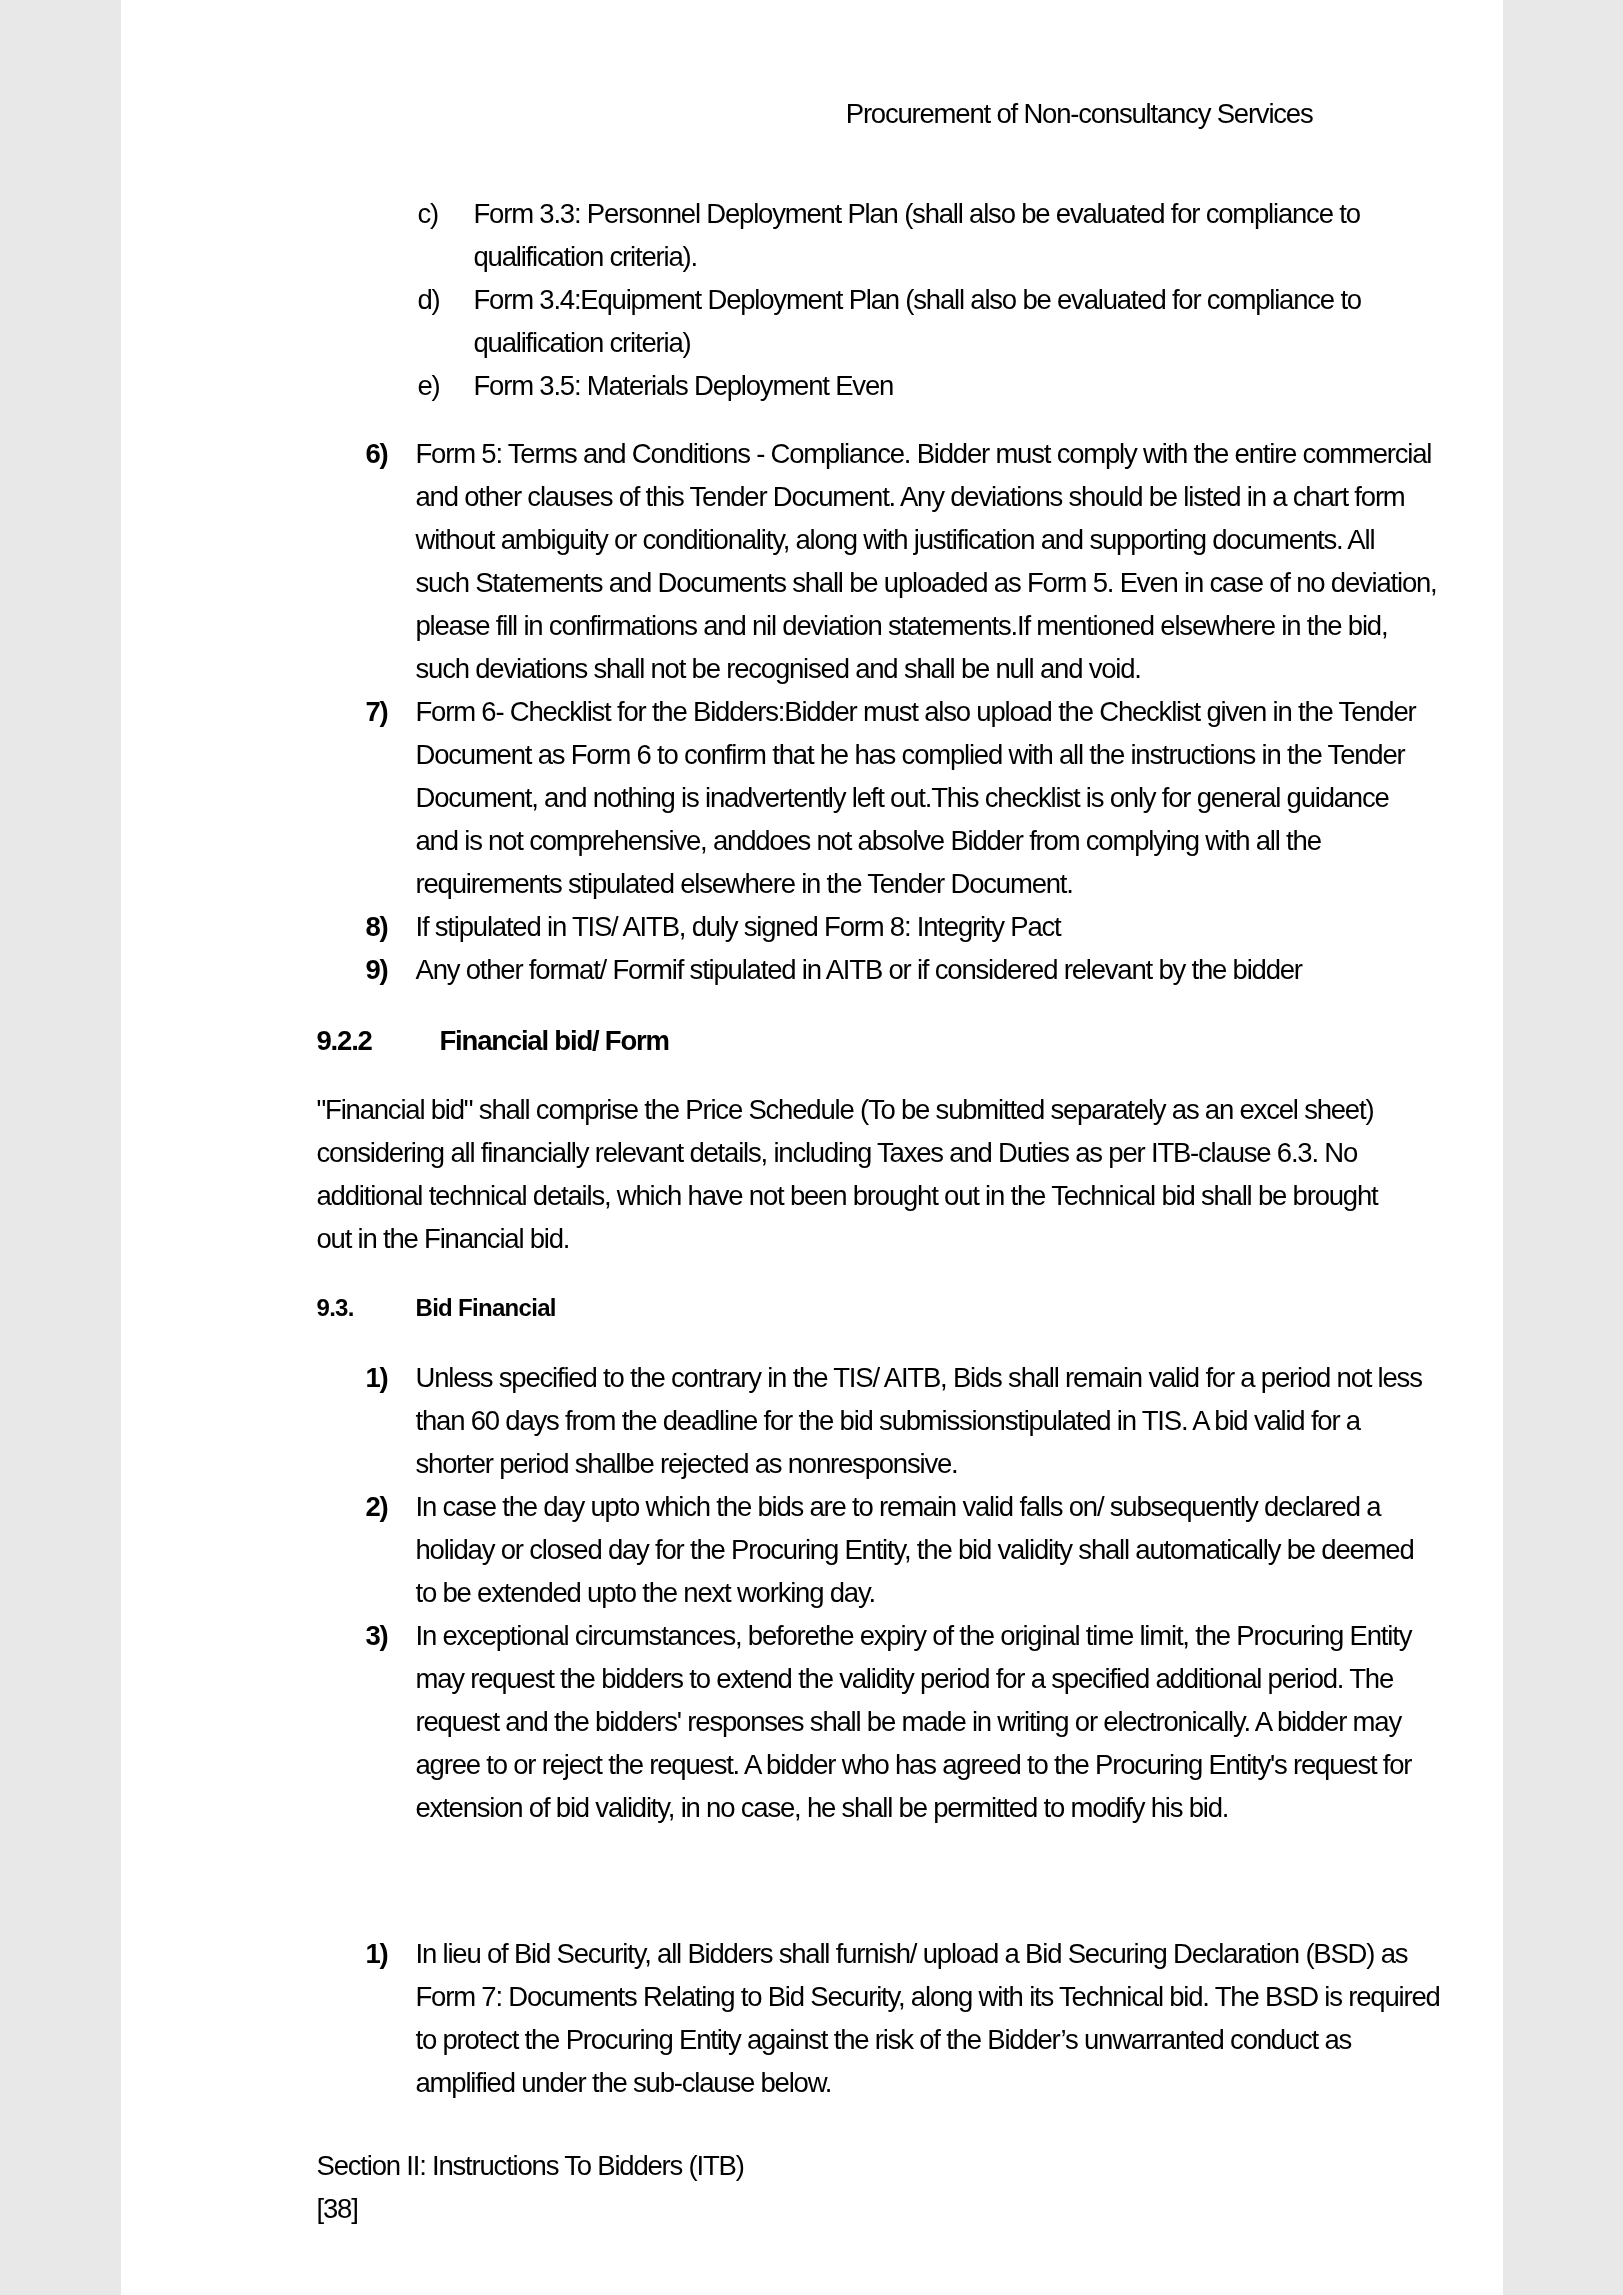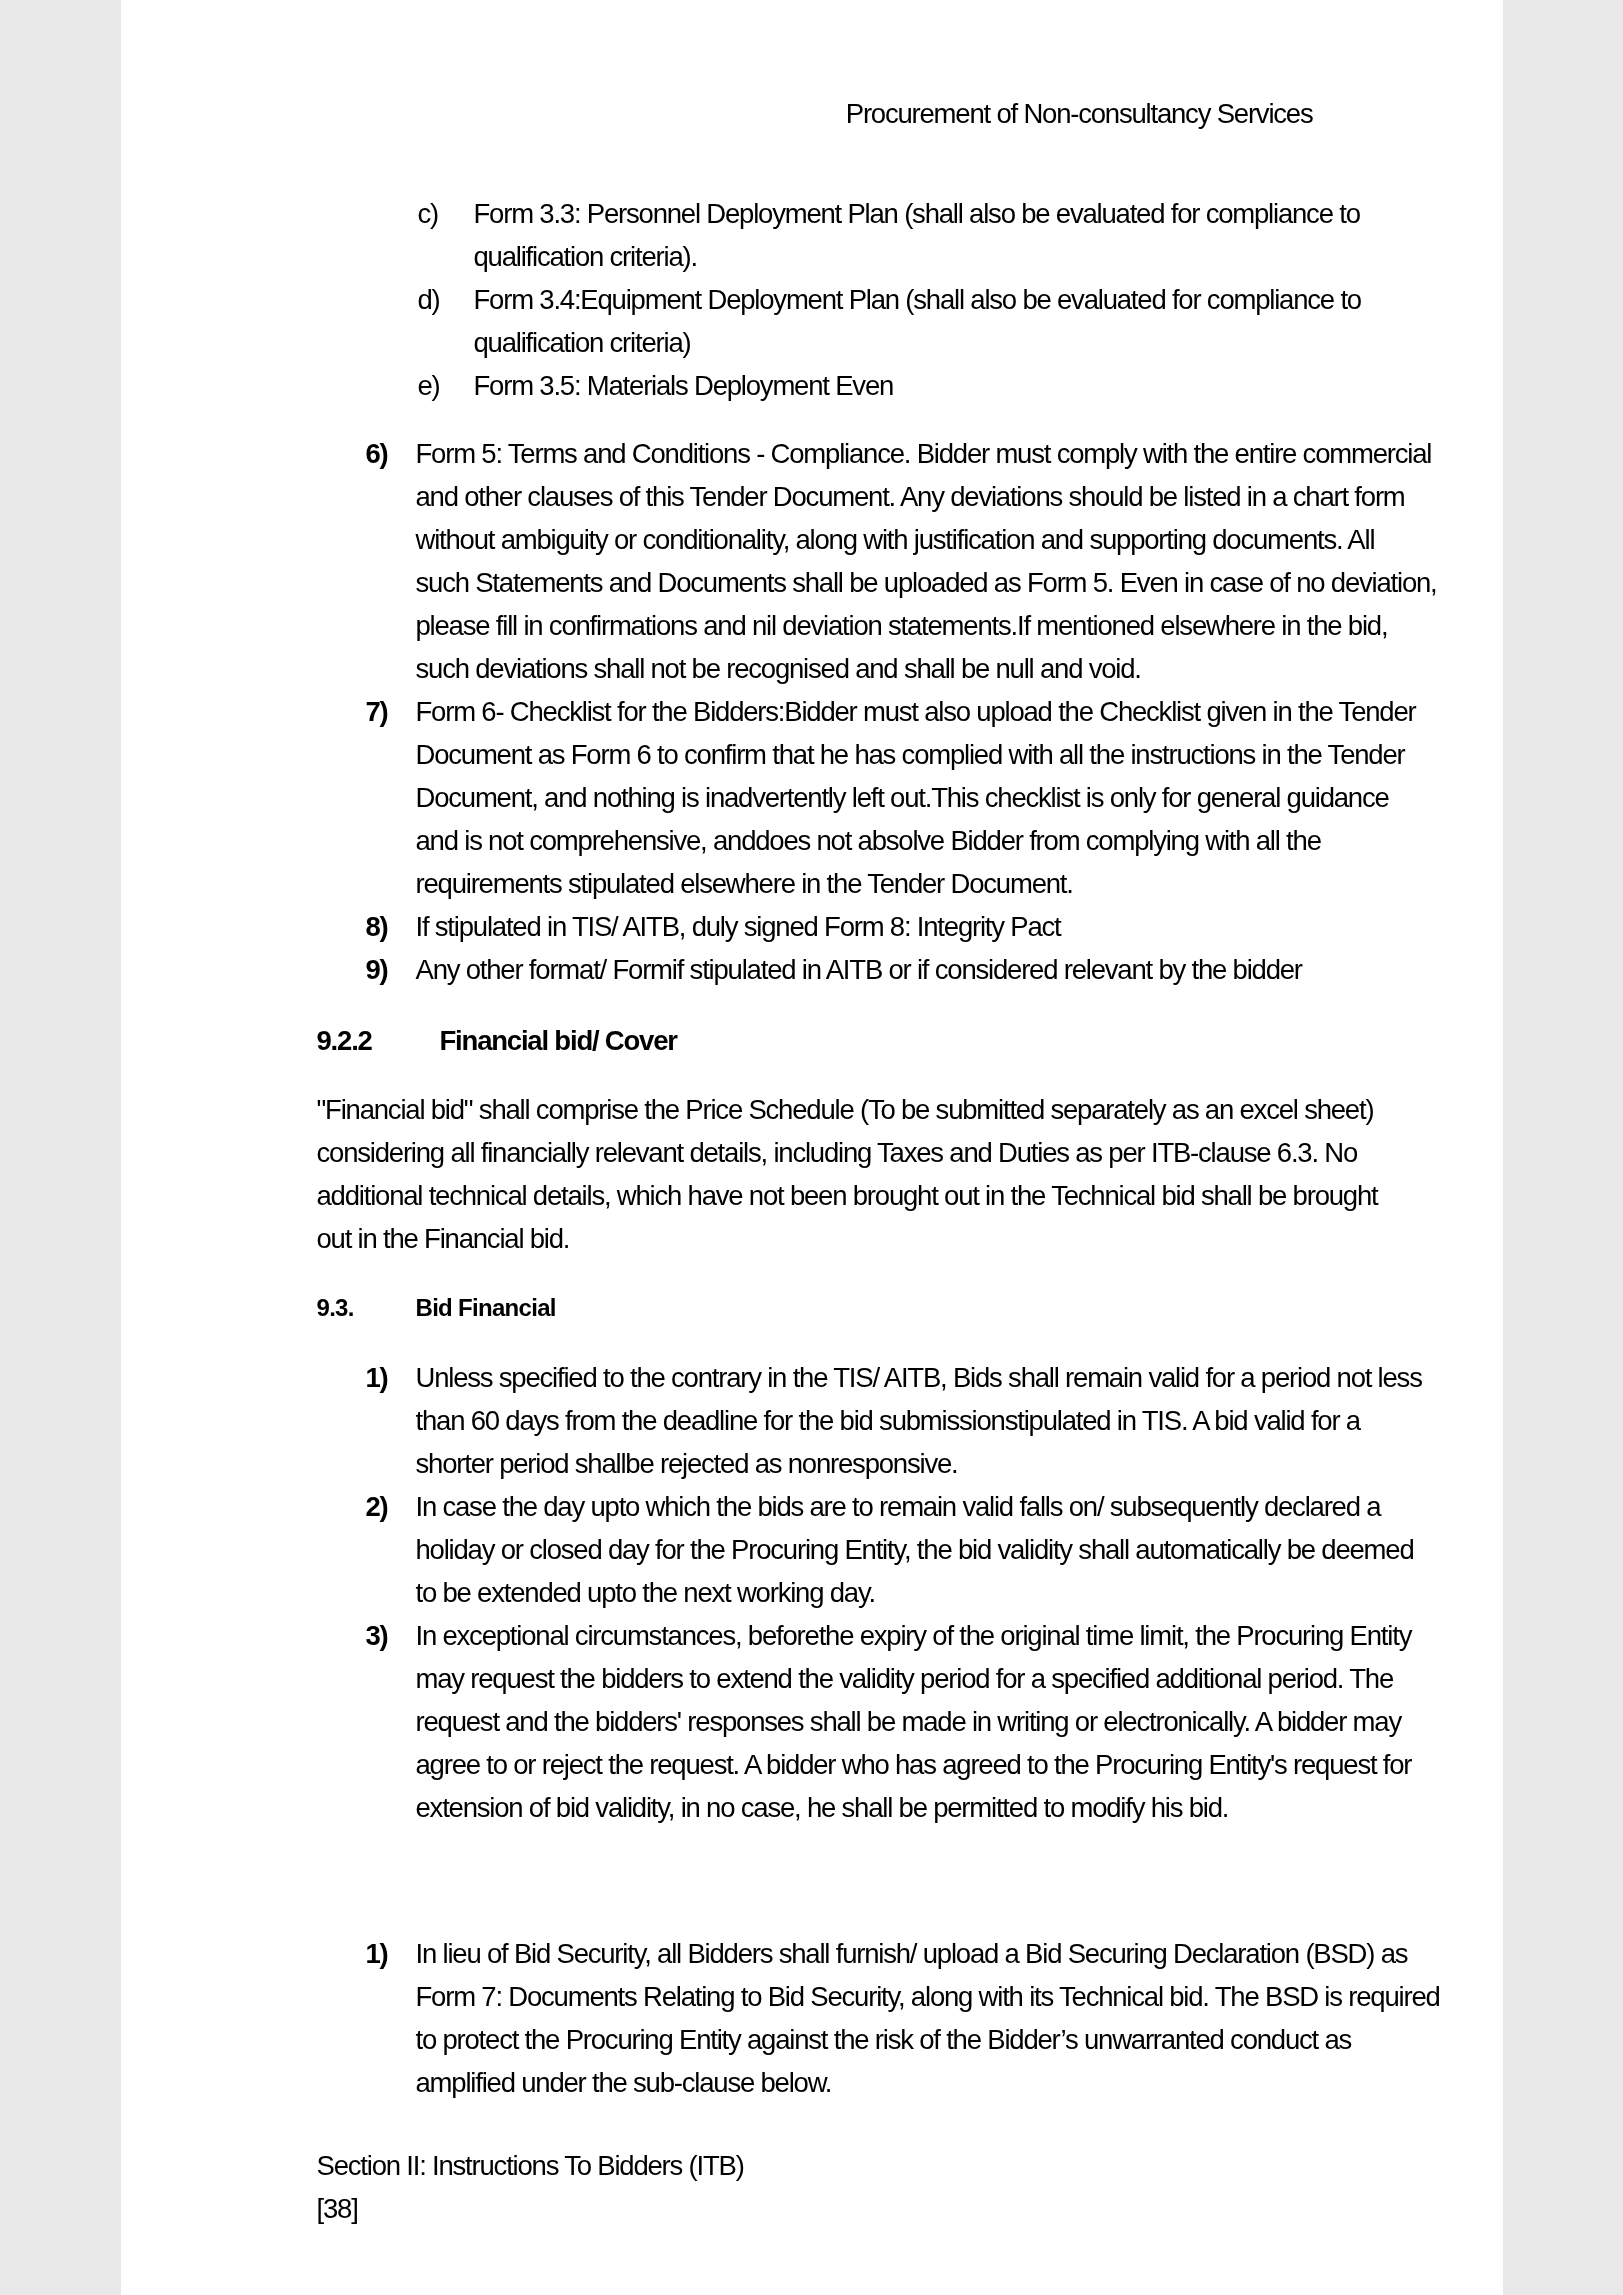--- a/index.html
+++ b/index.html
@@ -105,21 +105,21 @@
       <div class="text pre">If stipulated in TIS/ AITB, duly signed Form 8: Integrity Pact</div>
     </div>
     <div class="num-item">
       <span class="marker">9)</span>
       <div class="text pre">Any other format/ Formif stipulated in AITB or if considered relevant by the bidder</div>
     </div>
   </div>
 
   <div class="abs heading h-922 body-font">
     <span class="h-num">9.2.2</span>
-    <span class="h-title">Financial bid/ Cover</span>
+    <span class="h-title">Financial bid/ Form</span>
   </div>
 
   <div class="abs para-922 body-font pre">"Financial bid" shall comprise the Price Schedule (To be submitted separately as an excel sheet)
 considering all financially relevant details, including Taxes and Duties as per ITB-clause 6.3. No
 additional technical details, which have not been brought out in the Technical bid shall be brought
 out in the Financial bid.</div>
 
   <div class="abs heading h-93 body-font">
     <span class="h-num">9.3.</span>
     <span class="h-title">Bid Financial</span>

